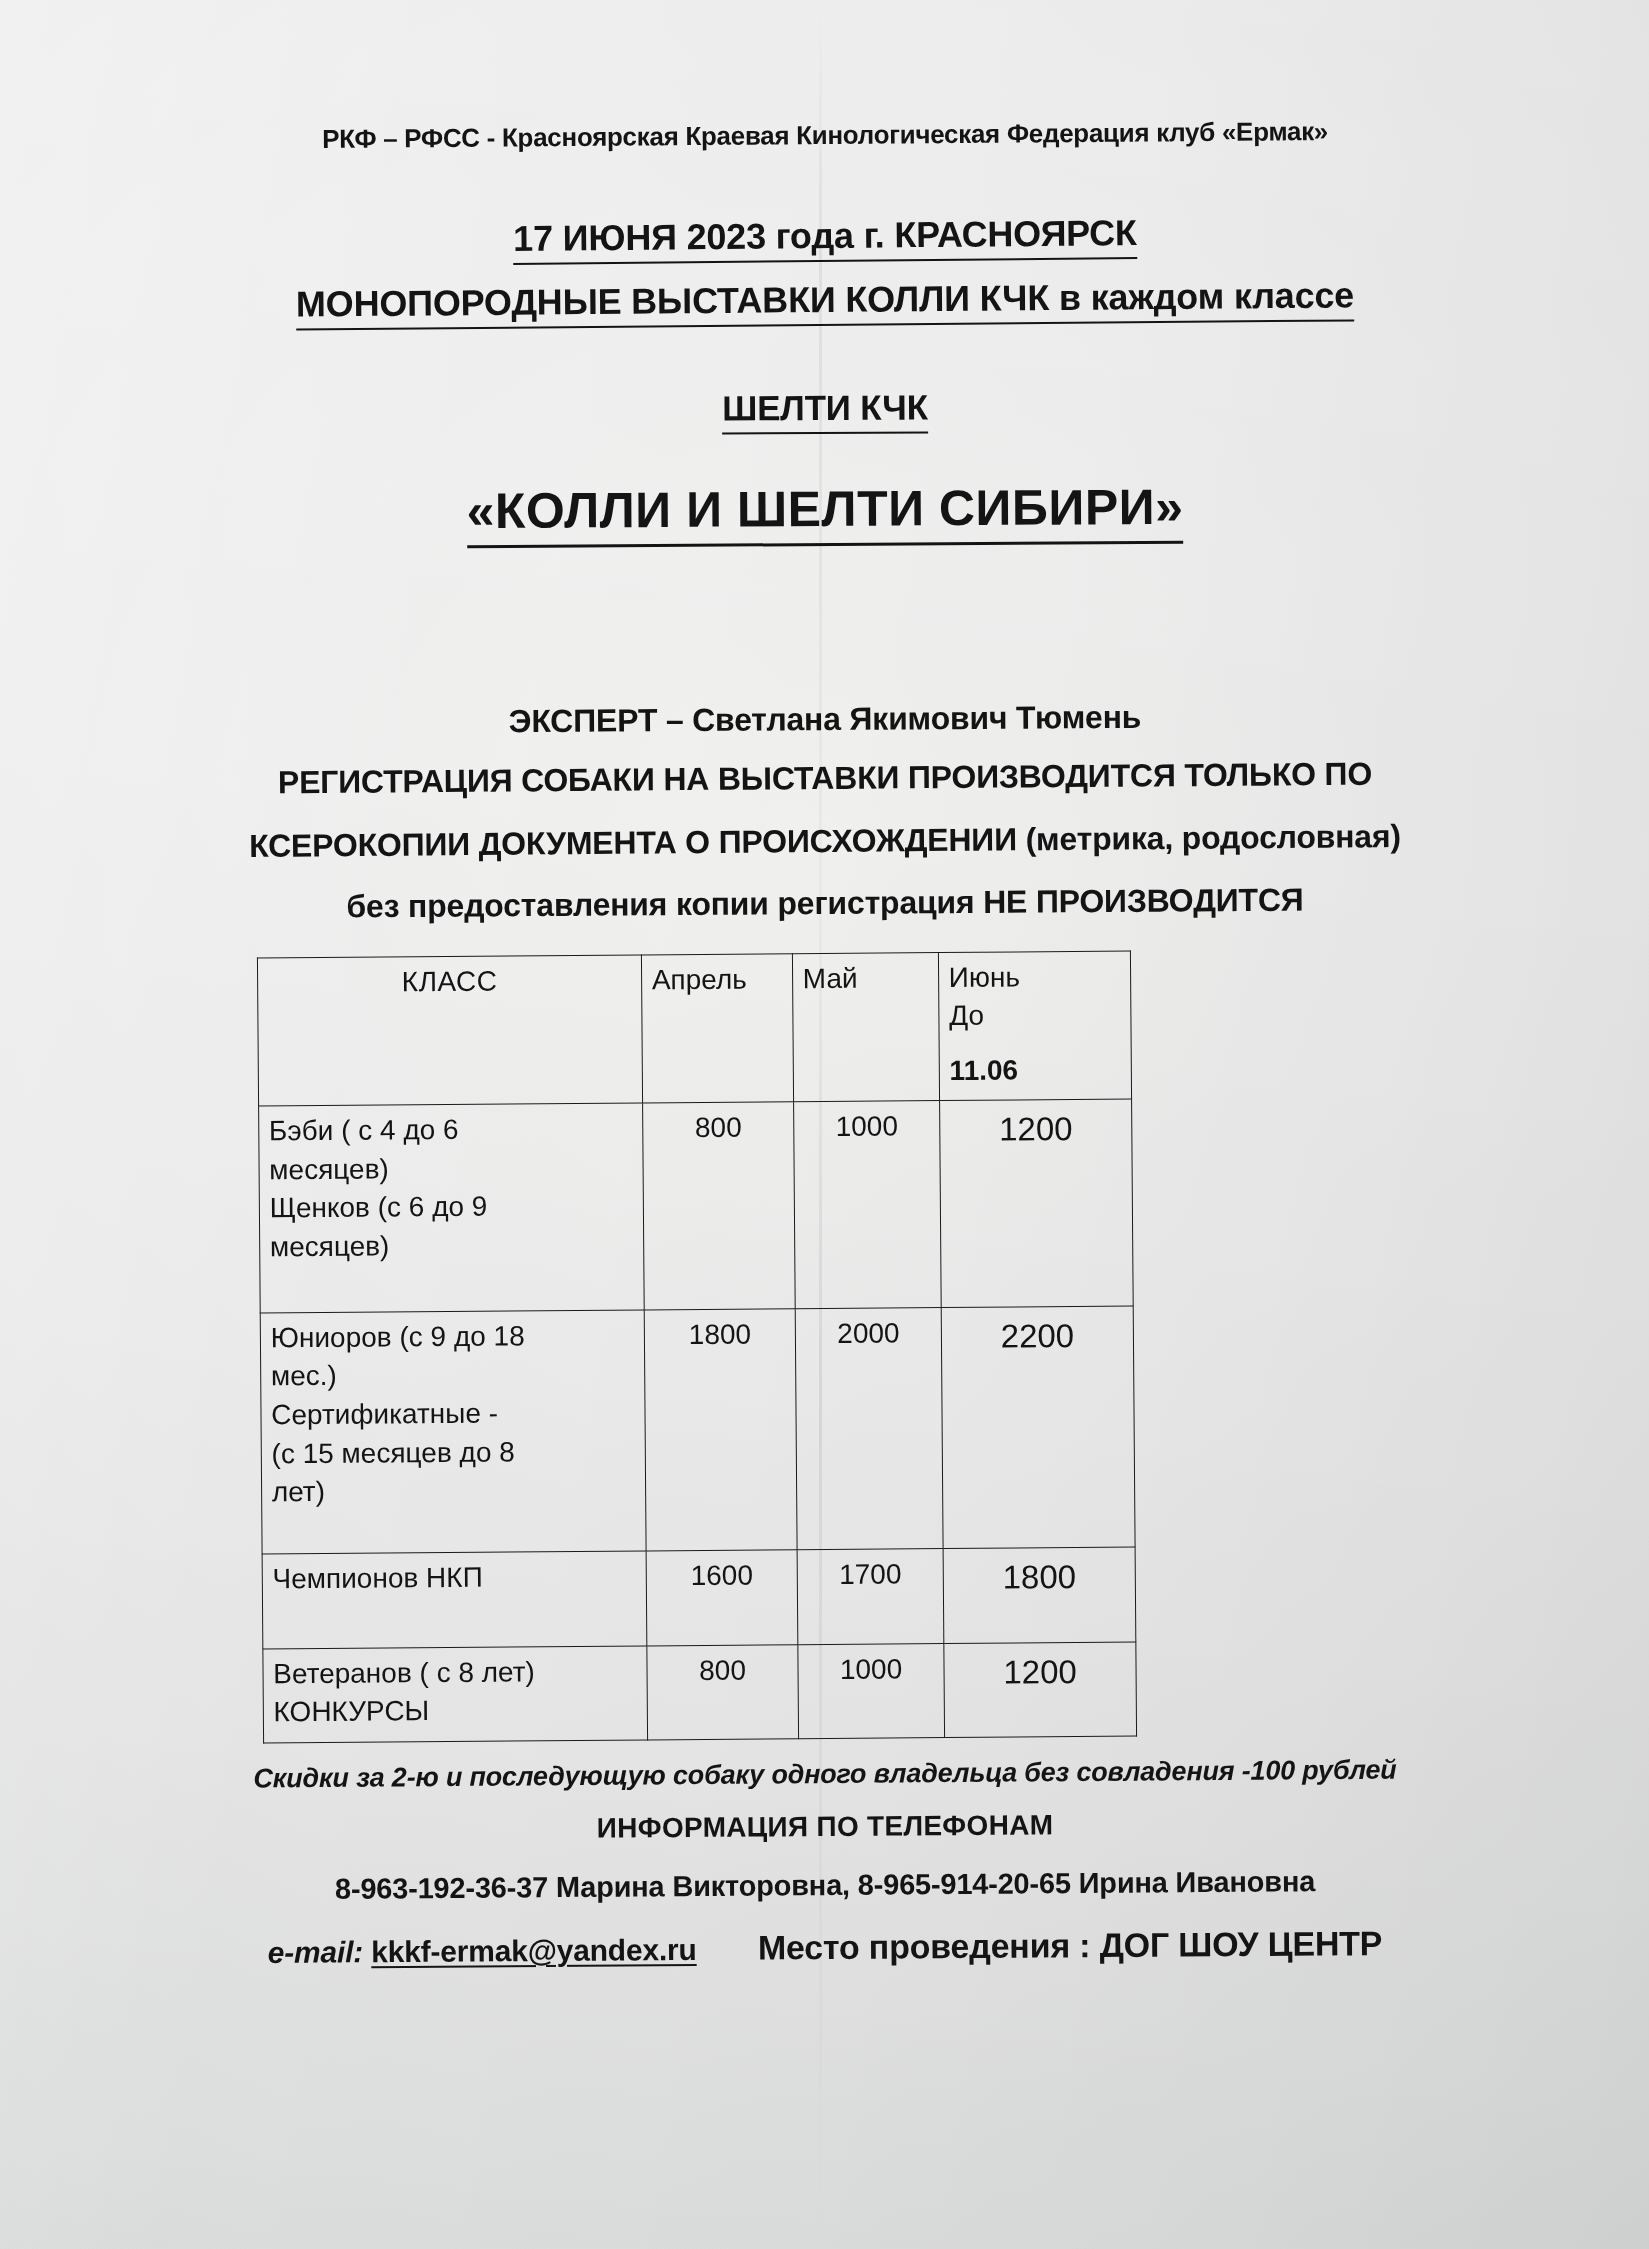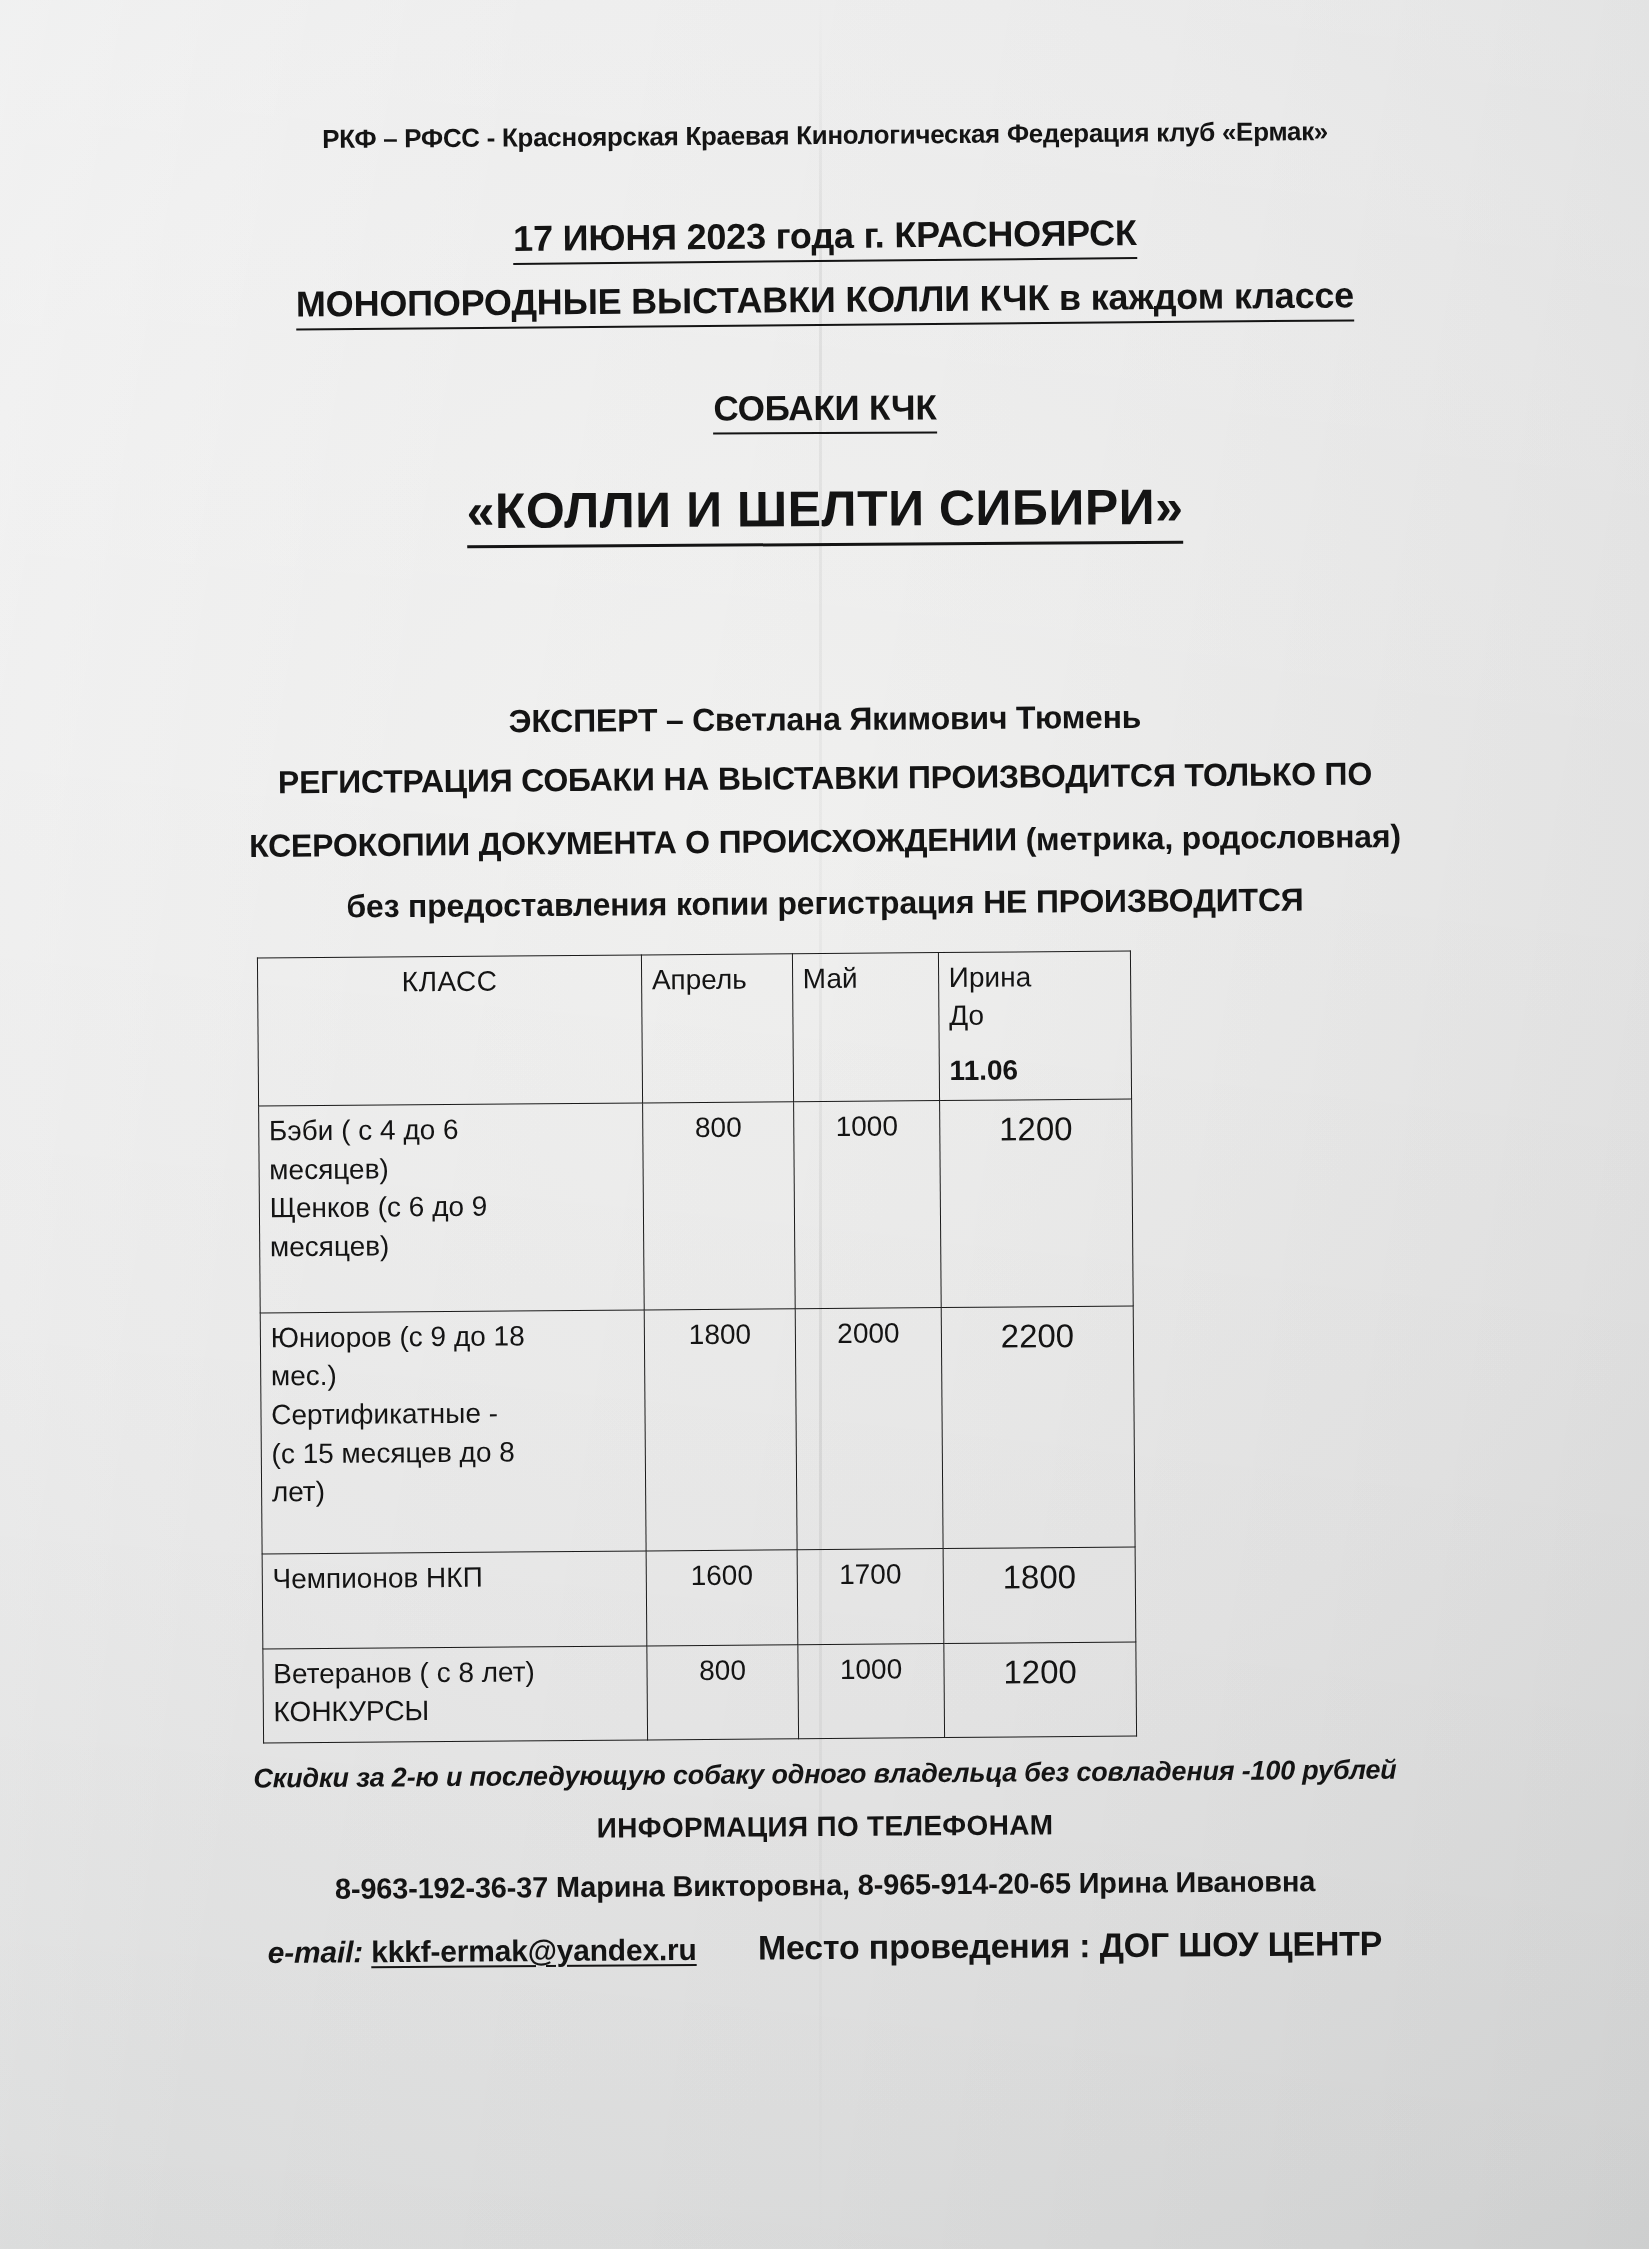--- a/index.html
+++ b/index.html
@@ -255,21 +255,21 @@
 
   <div class="line" id="date-city-line">
     <span class="inner">17  ИЮНЯ    2023 года      г. КРАСНОЯРСК</span>
   </div>
 
   <div class="line" id="mono-line">
     <span class="inner">МОНОПОРОДНЫЕ ВЫСТАВКИ КОЛЛИ КЧК в каждом классе</span>
   </div>
 
   <div class="line" id="shelty-line">
-    <span class="inner">СОБАКИ КЧК</span>
+    <span class="inner">ШЕЛТИ КЧК</span>
   </div>
 
   <div class="line" id="main-title">
     <span class="inner">«КОЛЛИ И ШЕЛТИ СИБИРИ»</span>
   </div>
 
   <div class="line" id="expert-line">ЭКСПЕРТ – Светлана Якимович Тюмень</div>
   <div class="line" id="reg-line-1">РЕГИСТРАЦИЯ СОБАКИ НА ВЫСТАВКИ ПРОИЗВОДИТСЯ ТОЛЬКО ПО</div>
   <div class="line" id="reg-line-2">КСЕРОКОПИИ ДОКУМЕНТА О ПРОИСХОЖДЕНИИ (метрика, родословная)</div>
   <div class="line" id="reg-line-3">без предоставления копии регистрация НЕ ПРОИЗВОДИТСЯ</div>
@@ -281,21 +281,21 @@
           <col class="c-apr">
           <col class="c-may">
           <col class="c-jun">
       </colgroup>
       <thead>
         <tr>
           <th class="h-class">КЛАСС</th>
           <th class="h-month">Апрель</th>
           <th class="h-month">Май</th>
           <th class="h-month h-jun">
-            <span class="ml">Ирина</span>
+            <span class="ml">Июнь</span>
             <span class="ml">До</span>
             <span class="ml">11.06</span>
           </th>
         </tr>
       </thead>
       <tbody>
         <tr class="r-baby">
           <td class="cls">
             <span class="ln">Бэби ( с 4 до 6</span>
             <span class="ln">месяцев)</span>

